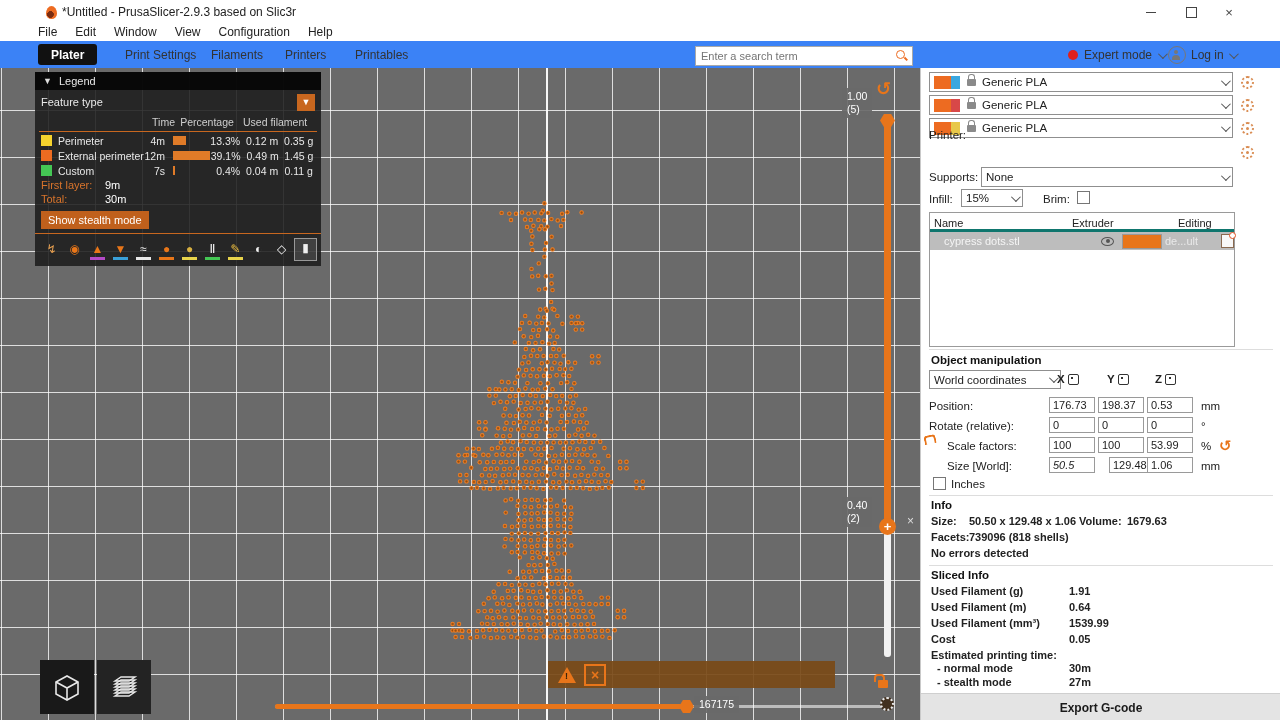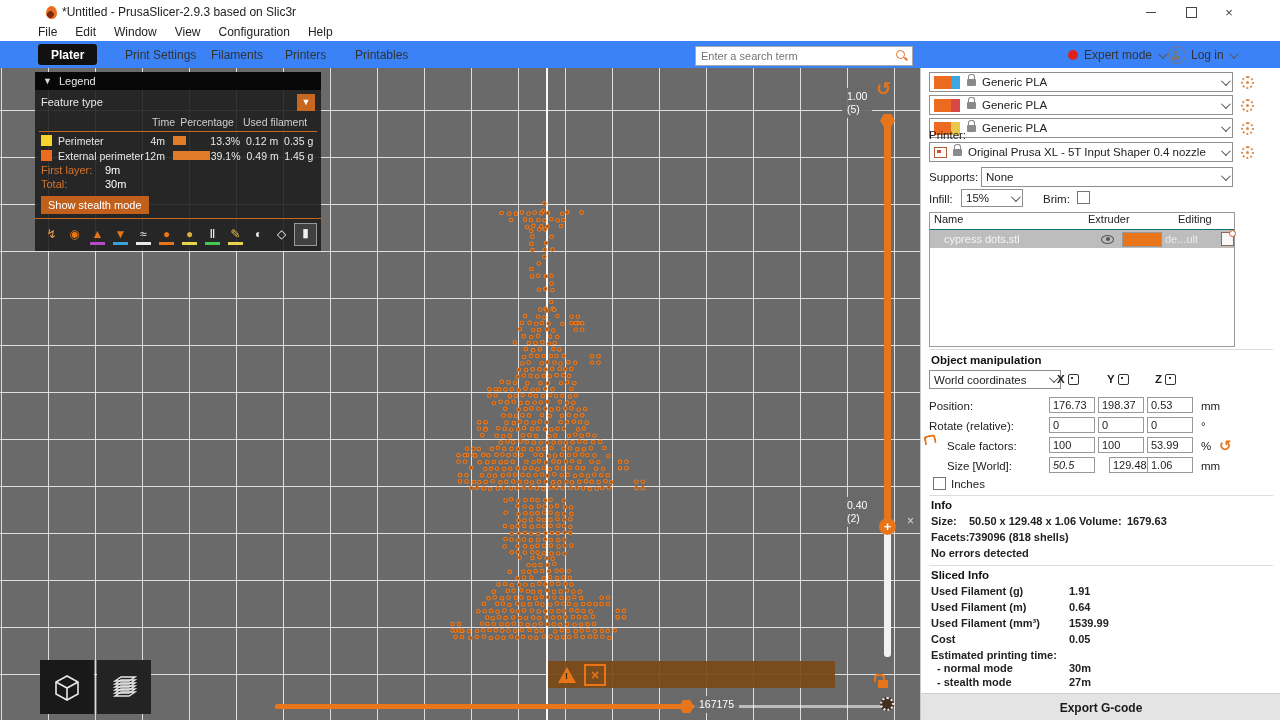--- a/index.html
+++ b/index.html
@@ -110,21 +110,21 @@
   .lock:before{content:"";position:absolute;left:1px;top:-5px;width:5px;height:4px;border:1.5px solid #8a8a8a;border-bottom:none;border-radius:3px 3px 0 0;}
   .gear{position:absolute;width:13px;height:13px;border:2px dotted #d98c52;border-radius:50%;box-sizing:border-box;}
   .gear:before{content:"";position:absolute;left:3px;top:3px;width:3px;height:3px;border-radius:50%;background:#d98c52;}
   .printer-ico{width:13px;height:11px;border:1.5px solid #b06030;margin-right:4px;position:relative;flex:none;box-sizing:border-box;}
   .printer-ico:before{content:"";position:absolute;left:2px;top:2px;width:4px;height:3px;background:#d24a3a;}
   .label{position:absolute;font-size:11.5px;color:#222;}
   .cbox{position:absolute;width:13px;height:13px;border:1px solid #767676;background:#fff;box-sizing:border-box;}
 
   
   #obj-table{left:8px;top:144px;width:304px;height:133px;border:1px solid #9a9a9a;background:#fff;}
-  #obj-head{display:flex;height:16px;align-items:flex-start;border-bottom:1px solid #0f766e;font-size:11px;color:#222;}
+  #obj-head{display:flex;height:16px;align-items:flex-end;border-bottom:3px solid #0f766e;font-size:11px;color:#222;gap:16px;}
   #obj-head .n{flex:1;padding-left:4px;} #obj-head .e{width:90px;} #obj-head .ed{width:56px;}
   #obj-row{display:flex;height:18px;align-items:center;background:#bdbdbd;color:#f5f5f5;font-size:11px;}
   #obj-row .n{flex:1;padding-left:14px;white-space:nowrap;overflow:hidden;}
   .eye{position:relative;width:13px;height:9px;border:1.3px solid #555;border-radius:50%;box-sizing:border-box;margin-right:8px;flex:none;}
   .eye:before{content:"";position:absolute;left:3.5px;top:1.6px;width:4px;height:4px;border-radius:50%;background:#555;}
   #ext-sw{width:38px;height:13px;background:#e8751a;border:1px solid #999;flex:none;margin-right:3px;}
   #ext-lbl{width:46px;color:#e9e9e9;}
   .editico{position:relative;width:11px;height:12px;border:1.3px solid #8a6a50;background:#f8f8f8;flex:none;margin-left:10px;}
   .editico:before{content:"";position:absolute;right:-3px;top:-3px;width:5px;height:5px;border-radius:50%;border:1.3px solid #e05020;background:#fff;}
 
@@ -936,20 +936,31 @@
         <span class="leg-sw" style="background: rgb(237, 107, 33);"></span>
         <span class="leg-name">External perimeter</span>
         <span class="leg-time">12m</span>
         <span class="leg-barwrap">
             <span class="leg-bar" style="display: block; width: 37px;"></span>
           </span>
         <span class="leg-pct">39.1%</span>
         <span class="leg-len">0.49 m</span>
         <span class="leg-wt">1.45 g</span>
       </div>
+      <div class="leg-row">
+        <span class="leg-sw" style="background: rgb(68, 199, 84);"></span>
+        <span class="leg-name">Custom</span>
+        <span class="leg-time">7s</span>
+        <span class="leg-barwrap">
+            <span class="leg-bar" style="display: block; width: 2px;"></span>
+          </span>
+        <span class="leg-pct">0.4%</span>
+        <span class="leg-len">0.04 m</span>
+        <span class="leg-wt">0.11 g</span>
+      </div>
 
       <div class="est-line">
         <span class="lbl">First layer:</span>
         <span class="val">9m</span>
       </div>
       <div class="est-line">
         <span class="lbl">Total:</span>
         <span class="val">30m</span>
       </div>
       <span id="stealth-btn">Show stealth mode</span>
@@ -1083,26 +1094,20 @@
           <i class="a" style="background: rgb(237, 107, 33);"></i>
           <i class="b" style="background: rgb(232, 200, 74);"></i>
         </span>
       <span class="lock"></span>
       <span class="grow">Generic PLA</span>
       <span class="chev"></span>
     </div>
     <span class="gear" style="left:320px;top:54px;"></span>
 
     <span class="label" style="left:8px;top:61px;">Printer:</span>
-    <div class="combo" style="left:8px;top:74px;width:304px;">
-      <span class="printer-ico"></span>
-      <span class="lock"></span>
-      <span class="grow">Original Prusa XL - 5T Input Shaper 0.4 nozzle</span>
-      <span class="chev"></span>
-    </div>
     <span class="gear" style="left:320px;top:78px;"></span>
 
     <span class="label" style="left:8px;top:103px;">Supports:</span>
     <div class="combo" style="left:60px;top:99px;width:252px;">
       <span class="grow">None</span>
       <span class="chev"></span>
     </div>
     <span class="label" style="left:8px;top:125px;">Infill:</span>
     <div class="combo" style="left:40px;top:121px;width:62px;height:18px;">
       <span class="grow">15%</span>

